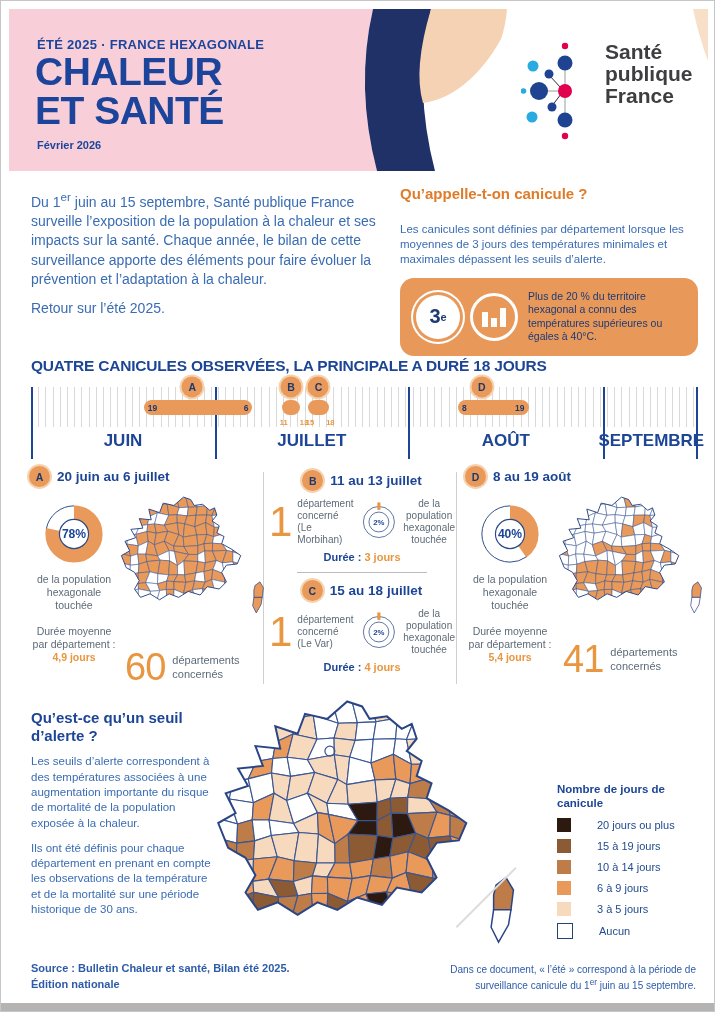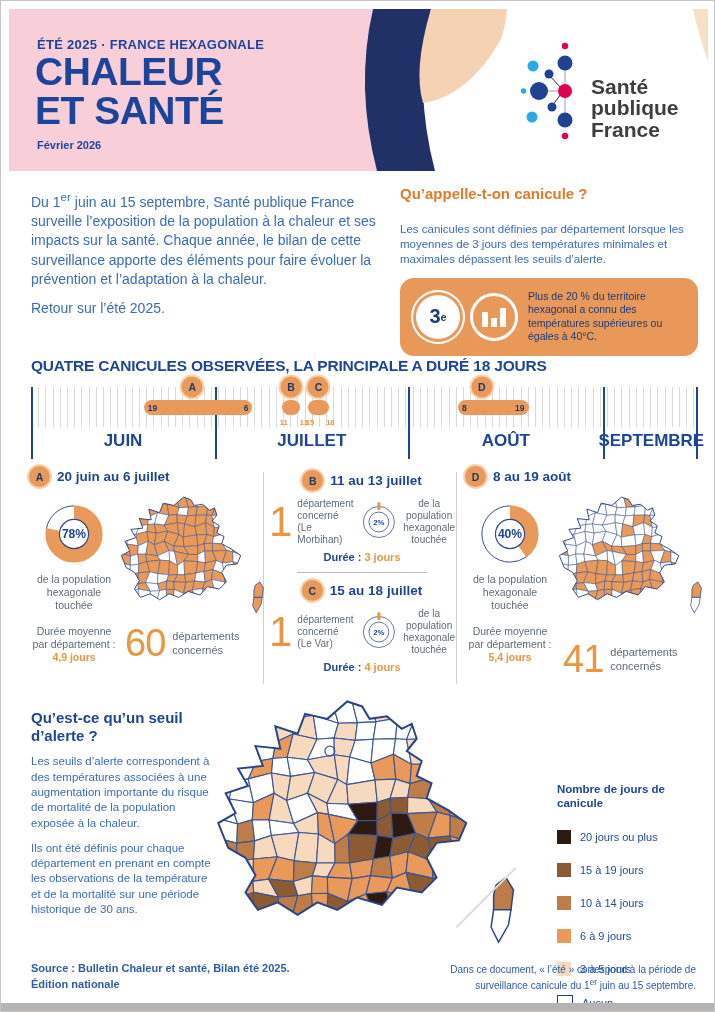--- a/index.html
+++ b/index.html
@@ -4,21 +4,21 @@
 <style>
   html,body{margin:0;padding:0;background:#fff;}
   .page{position:relative;width:713px;height:1010px;border:1px solid #c6c6c6;background:#fff;
         font-family:"Liberation Sans",sans-serif;overflow:hidden;}
   .abs{position:absolute;}
 
   
   .hdr-kicker{left:36px;top:36px;font-size:13px;font-weight:700;color:#1C449A;letter-spacing:.3px;}
   .hdr-title{left:34px;top:52px;font-size:39px;font-weight:800;color:#1C449A;line-height:.99;letter-spacing:-.5px;}
   .hdr-date{left:36px;top:138px;font-size:11px;font-weight:700;color:#1C449A;}
-  .logo{left:520px;top:40px;display:flex;gap:10px;align-items:flex-end;}
+  .logo{left:520px;top:40px;display:flex;gap:24px;align-items:flex-start;}
   .logo-text{font-size:21px;font-weight:700;color:#3E3D40;line-height:1.04;}
 
   
   .intro-left{left:30px;top:188px;width:352px;font-size:14px;color:#3A6CB4;line-height:1.38;}
   .intro-left .p2{margin-top:10px;}
   .canicule{left:399px;top:184px;width:298px;}
   .canicule h2{margin:0;font-size:15px;font-weight:800;color:#E07C28;}
   .canicule .body{margin-top:20px;font-size:11.5px;color:#3A6CB4;line-height:1.32;}
   .obox{margin-top:10px;background:#E8995A;border-radius:14px;display:flex;align-items:center;
         padding:10px 12px;gap:10px;height:58px;}
@@ -78,21 +78,21 @@
   .bc-pop{font-size:10px;line-height:1.22;width:58px;text-align:center;}
   .bc-dur{text-align:center;font-size:11px;font-weight:700;color:#1D4596;margin-top:2px;}
   .bc-hr{width:130px;border:none;border-top:1px solid #bbb;margin:9px auto 7px;}
 
   
   .seuil{left:30px;top:708px;width:182px;}
   .seuil h2{margin:0;font-size:15px;font-weight:800;color:#1D4596;line-height:1.18;}
   .seuil p{margin:10px 0 0;font-size:11.5px;color:#3A6CB4;line-height:1.33;}
   .legend{left:556px;top:782px;width:150px;}
   .legend h3{margin:0;font-size:11.5px;font-weight:800;color:#1D4596;line-height:1.2;width:110px;}
-  .lrow{display:flex;align-items:center;gap:9px;margin-top:19px;}
+  .lrow{display:flex;align-items:center;gap:26px;margin-top:7px;}
   .swatch{width:14px;height:14px;min-width:14px;}
   .lrow span{font-size:11px;color:#224C8F;}
 
   
   .foot-l{left:30px;top:960px;font-size:11px;font-weight:700;color:#2D5BA8;line-height:1.45;}
   .foot-r{right:18px;top:962px;text-align:right;font-size:10px;color:#2D5BA8;line-height:1.4;}
   .gray-strip{left:0;right:0;bottom:0;height:8px;background:#b5b4b2;}
 </style>
 </head>
 <body>
@@ -427,21 +427,21 @@
             <polygon points="71.0,106.3 78.0,102.9 79.2,112.4 71.2,111.3" fill="#FFFFFF" stroke="#3A5693" stroke-width="0.45"></polygon>
             <polygon points="78.0,102.9 85.5,102.5 89.7,111.9 79.2,112.4" fill="#E9995A" stroke="#3A5693" stroke-width="0.45"></polygon>
             <polygon points="85.5,102.5 94.4,105.2 94.3,110.4 89.7,111.9" fill="#E9995A" stroke="#3A5693" stroke-width="0.45"></polygon>
             <polygon points="94.4,105.2 102.4,102.4 101.6,113.7 94.3,110.4" fill="#E9995A" stroke="#3A5693" stroke-width="0.45"></polygon>
             <polygon points="102.4,102.4 113.7,101.6 112.5,112.5 101.6,113.7" fill="#E9995A" stroke="#3A5693" stroke-width="0.45"></polygon>
           </g>
           <path d="M54,1 L60,3 L63,8 L70,7 L76,12 L80,10 L82,16 L78,21 L84,25 L82,31 L88,34 L86,40 L95,45 L102,50 L99,57 L90,58 L86,64 L90,72 L84,78 L74,76 L68,83 L58,80 L50,85 L42,82 L34,87 L26,82 L18,85 L13,78 L17,71 L13,64 L6,60 L2,50 L9,46 L5,38 L14,35 L10,28 L20,27 L17,19 L27,20 L25,11 L34,14 L37,6 L46,8 Z" fill="none" stroke="#2A4585" stroke-width="0.8"></path>
           <path d="M114,75 L118,72 L121,77 L120,85 L113,85 L113,79 Z" fill="#E9995A" stroke="#2A4585" stroke-width="0.6"></path>
           <path d="M113,85 L120,85 L119,91 L115,98 L112,92 Z" fill="#E9995A" stroke="#2A4585" stroke-width="0.6"></path>
         </svg>
-      <div class="abs bigcount" style="left:96px;top:156px;">
+      <div class="abs bigcount" style="left:96px;top:180px;">
         <span class="n">60</span>
         <span class="l gray">départements concernés</span>
       </div>
     </div>
 
     <div class="abs" style="left:268px;top:4px;width:186px;">
       <div class="ep-head" style="justify-content:center;">
         <div class="abadge">B</div>
         <span>11 au 13 juillet</span>
       </div>

